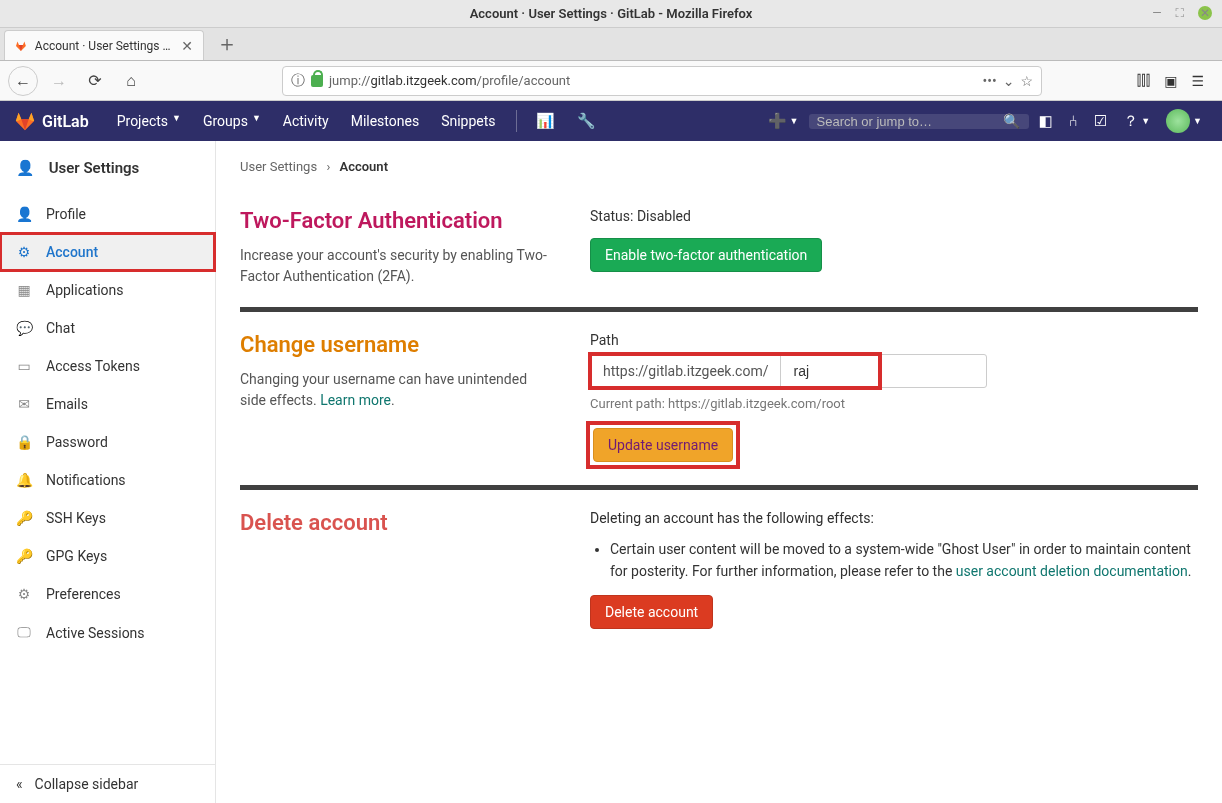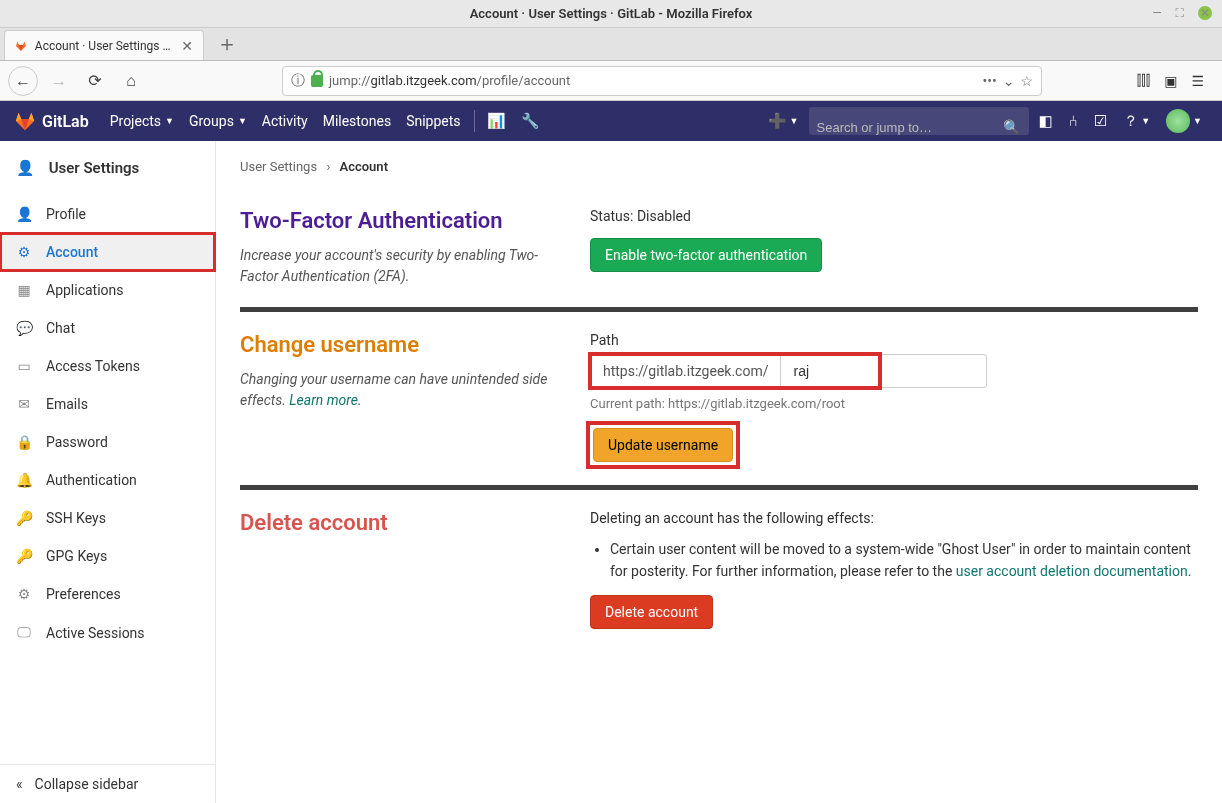--- a/index.html
+++ b/index.html
@@ -26,27 +26,27 @@
 .nav-btn.back { border: 1px solid #ccc; border-radius: 50%; }
 .nav-btn.disabled { color: #bbb; }
 .url-bar { flex: 0 0 760px; margin-left: 130px; height: 30px; border: 1px solid #ccc; border-radius: 4px; display: flex; align-items: center; padding: 0 8px; gap: 6px; background: #fff; }
 .url-bar .url-text { flex: 1; font-size: 13px; color: #666; }
 .url-bar .url-text .host { color: #333; }
 .url-ic { color: #666; cursor: pointer; font-size: 14px; }
 .right-icons { margin-left: auto; display: flex; gap: 14px; align-items: center; padding-right: 10px;}
 .right-icons span { color: #333; cursor: pointer; }
 
 
-.gitlab-nav { height: 40px; background: #2e2e68; color: #fff; display: flex; align-items: center; padding: 0 14px; gap: 3px; }
+.gitlab-nav { height: 40px; background: #2e2e68; color: #fff; display: flex; align-items: center; padding: 0 14px; gap: 10px; }
 .gitlab-logo { display: flex; align-items: center; gap: 6px; font-size: 16px; font-weight: 600; margin-right: 12px;}
 .gitlab-logo svg { width: 22px; height: 22px; }
-.gl-nav-item { color: #fff; font-size: 14px; cursor: pointer; padding: 0 6px; display: flex; align-items: center; gap: 4px; }
+.gl-nav-item { color: #fff; font-size: 14px; cursor: pointer; padding: 0 6px; display: flex; gap: 4px; }
 .gl-caret { font-size: 9px; }
 .gl-divider { width: 1px; height: 22px; background: rgba(255,255,255,.3); margin: 0 4px;}
-.gl-search { display: flex; align-items: flex-end; background: rgba(255,255,255,.12); border-radius: 3px; height: 28px; padding: 0 8px; width: 220px; gap: 8px; }
+.gl-search { display: flex; align-items: center; background: rgba(255,255,255,.12); border-radius: 3px; height: 15px; padding: 0 8px; width: 220px; gap: 8px; }
 .gl-search input { background: transparent; border: none; color: #fff; outline: none; width: 100%; font-size: 13px; }
 .gl-search input::placeholder { color: #bbb; }
 .gl-ic { color: #fff; cursor: pointer; font-size: 15px; padding: 0 6px; display:flex; align-items:center; gap:3px;}
 .gl-right { margin-left: auto; display: flex; align-items: center; gap: 4px; }
 .gl-avatar { width: 24px; height: 24px; border-radius: 50%; background: radial-gradient(#9de29d, #5bb85b); }
 
 
 .app { display: flex; height: 662px; }
 .sidebar { width: 216px; border-right: 1px solid #e5e5e5; display: flex; flex-direction: column; position:relative; }
 .sidebar-head { display: flex; align-items: center; gap: 14px; padding: 18px 16px; font-weight: 600; font-size: 15px; color: #333; }
@@ -59,30 +59,30 @@
 
 
 .content { flex: 1; padding: 12px 24px; overflow-y: auto; }
 .content::-webkit-scrollbar{width:8px;} .content::-webkit-scrollbar-thumb{background:#ccc;border-radius:4px;}
 .breadcrumb { font-size: 13px; color: #666; padding: 6px 0 14px;}
 .breadcrumb .sep { margin: 0 6px; }
 .breadcrumb .current { color: #333; font-weight: 600; }
 .section { display: flex; gap: 40px; padding: 20px 0; }
 .section + .section { border-top: 5px solid #404040; }
 .section-left { width: 310px; flex-shrink:0;}
-.section-left h2 { font-size: 22px; font-weight: 600; margin-bottom: 12px; color: #4c1d95; }
+.section-left h2 { font-size: 22px; font-weight: 600; margin-bottom: 12px; color: #be185d; }
 .section-left h2.warn { color: #de7e00; }
 .section-left h2.danger { color: #d9534f; }
-.section-left p { color: #555; line-height: 1.5; font-style: italic; }
+.section-left p { color: #555; line-height: 1.5; }
 .section-left a { color: #1f75cb; text-decoration: none; }
 .section-right { flex: 1; }
 .status-line { margin-bottom: 14px; color:#333; }
 .btn { display: inline-block; padding: 8px 14px; border-radius: 4px; font-size: 14px; cursor: pointer; border: 1px solid transparent; }
 .btn-green { background: #1aaa55; color: #fff; border-color: #168f48; }
-.btn-orange { background: #f0a429; color: #000000; border-color: #d88f1f; }
+.btn-orange { background: #f0a429; color: #701a75; border-color: #d88f1f; }
 .btn-red { background: #db3b21; color: #fff; border-color: #c0341d; }
 .label { display:block; margin-bottom: 6px; color:#333; }
 .path-prefix { border:1px solid #ccc; border-right:none; padding:8px 12px; background:#fff; color:#555; border-radius:3px 0 0 3px; }
 .path-input { border:1px solid #ccc; padding:8px 12px; flex:1; border-radius:0 3px 3px 0; font-size:14px; color:#333; }
 .hint { font-size: 13px; color: #777; margin-top: 8px; }
 .hl-red { outline: 4px solid #d72d2d; outline-offset: -2px; display:inline-block;}
 .hl-red-pad { outline: 4px solid #d72d2d; padding: 3px; display:inline-block; margin-top:14px;}
 ul { padding-left: 20px; margin: 12px 0; }
 li { line-height: 1.6; color: #333; }
 a.link { color: #0f766e; text-decoration:none; }
@@ -202,21 +202,21 @@
     <div class="side-item">
         <span class="ic">✉</span>
         <span>Emails</span>
       </div>
     <div class="side-item">
         <span class="ic">🔒</span>
         <span>Password</span>
       </div>
     <div class="side-item">
         <span class="ic">🔔</span>
-        <span>Authentication</span>
+        <span>Notifications</span>
       </div>
     <div class="side-item">
         <span class="ic">🔑</span>
         <span>SSH Keys</span>
       </div>
     <div class="side-item">
         <span class="ic">🔑</span>
         <span>GPG Keys</span>
       </div>
     <div class="side-item">

